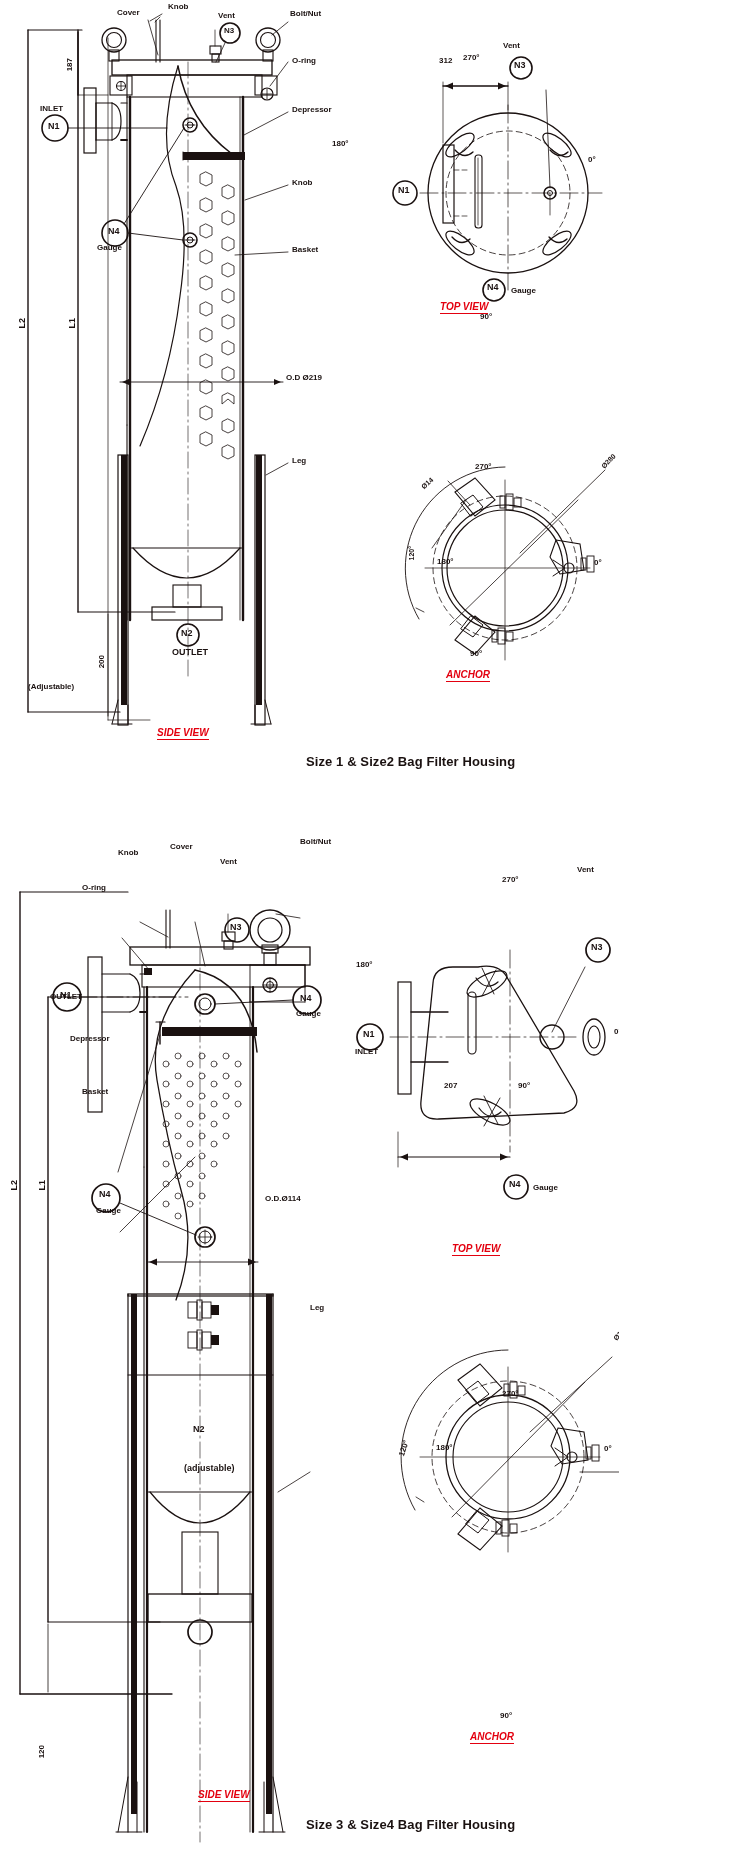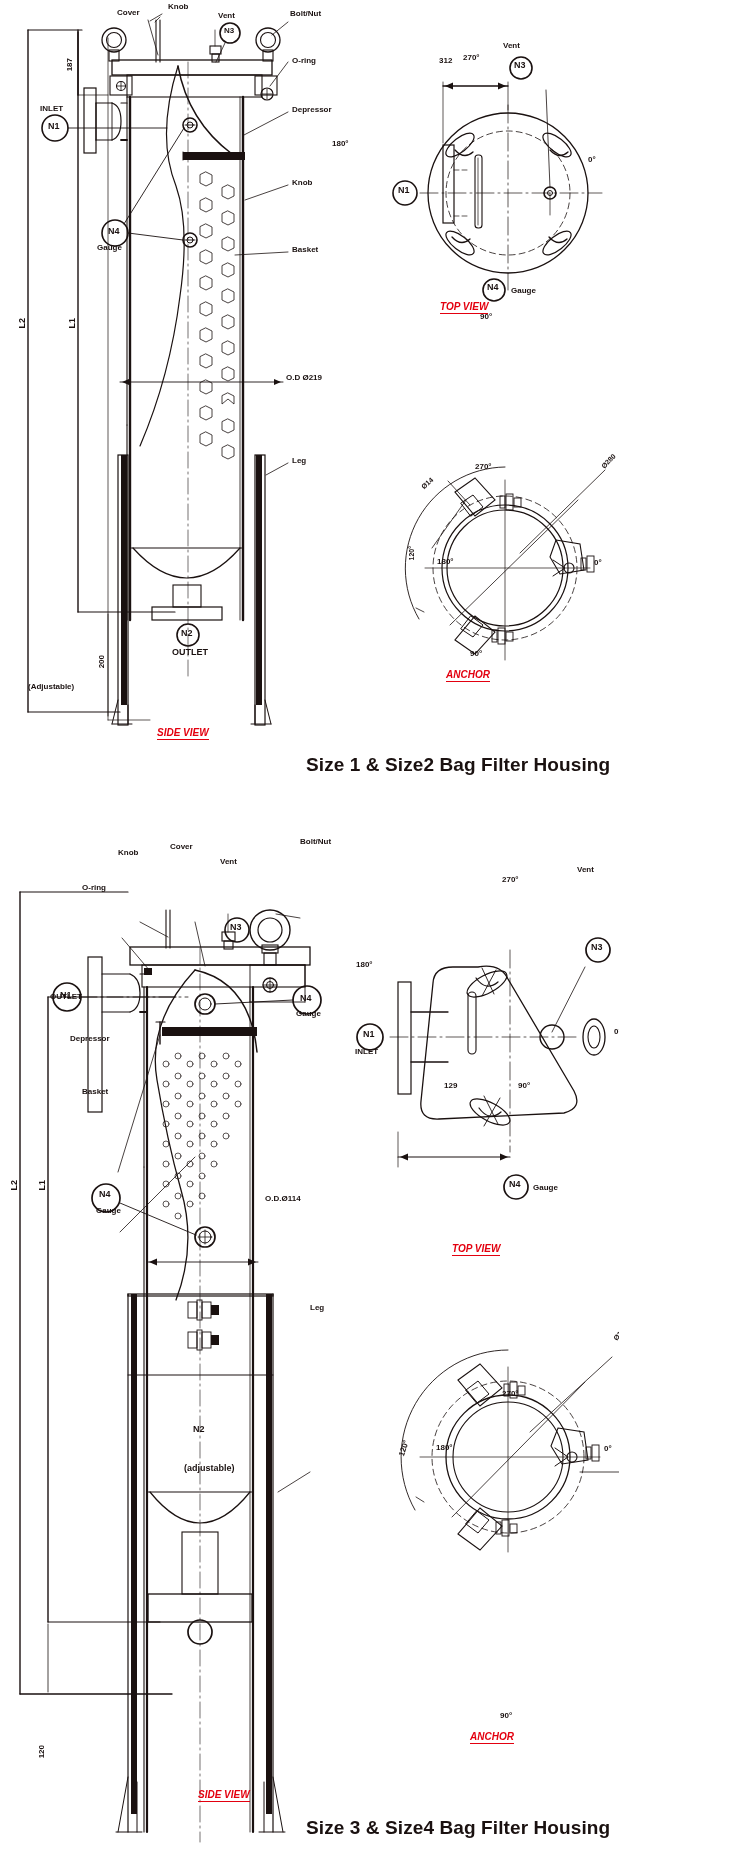--- a/index.html
+++ b/index.html
@@ -10,21 +10,21 @@
   .lbl{position:absolute;font-family:"Liberation Sans",sans-serif;
        font-weight:bold;color:#1a1110;white-space:nowrap;line-height:1;}
   .s7{font-size:7px;}
   .s8{font-size:8px;}
   .s9{font-size:9px;}
   .s10{font-size:10px;}
   .red{color:#e3000f;font-style:italic;}
   .ul{border-bottom:1.3px solid #e3000f;padding-bottom:1px;}
   .rot{transform-origin:left top;}
   .vert{writing-mode:vertical-rl;transform:rotate(180deg);}
-  .title{font-size:19px;font-weight:bold;letter-spacing:.1px;}
+  .title{font-size:13px;font-weight:bold;letter-spacing:.1px;}
 </style>
 </head>
 <body>
 
 <div class="sheet">
 
 <svg width="755" height="800" viewBox="0 0 755 800" style="position:absolute;left:0;top:0">
   <g fill="none" stroke="#1a1110" stroke-width="1.1" stroke-linecap="round">
 
     <line x1="28" y1="30" x2="28" y2="712" stroke-width="1.4"></line>
@@ -543,21 +543,21 @@
 <div class="lbl s8" style="left:265px;top:1195px">O.D.Ø114</div>
 <div class="lbl s10 red ul" style="left:198px;top:1790px">SIDE VIEW</div>
 
 <div class="lbl s8" style="left:502px;top:876px">270°</div>
 <div class="lbl s8" style="left:577px;top:866px">Vent</div>
 <div class="lbl s9" style="left:591px;top:943px">N3</div>
 <div class="lbl s8" style="left:356px;top:961px">180°</div>
 <div class="lbl s9" style="left:363px;top:1030px">N1</div>
 <div class="lbl s8" style="left:355px;top:1048px">INLET</div>
 <div class="lbl s8" style="left:614px;top:1028px">0°</div>
-<div class="lbl s8" style="left:444px;top:1082px">129</div>
+<div class="lbl s8" style="left:444px;top:1082px">207</div>
 <div class="lbl s8" style="left:518px;top:1082px">90°</div>
 <div class="lbl s9" style="left:509px;top:1180px">N4</div>
 <div class="lbl s8" style="left:533px;top:1184px">Gauge</div>
 <div class="lbl s10 red ul" style="left:452px;top:1244px">TOP VIEW</div>
 
 <div class="lbl s8" style="left:502px;top:1390px">270°</div>
 <div class="lbl s7 rot" style="left:612px;top:1337px;transform:rotate(-47deg)">Ø117</div>
 <div class="lbl s7" style="left:627px;top:1464px">Ø10</div>
 <div class="lbl s8 rot" style="left:398px;top:1455px;transform:rotate(-72deg)">120°</div>
 <div class="lbl s8" style="left:436px;top:1444px">180°</div>

